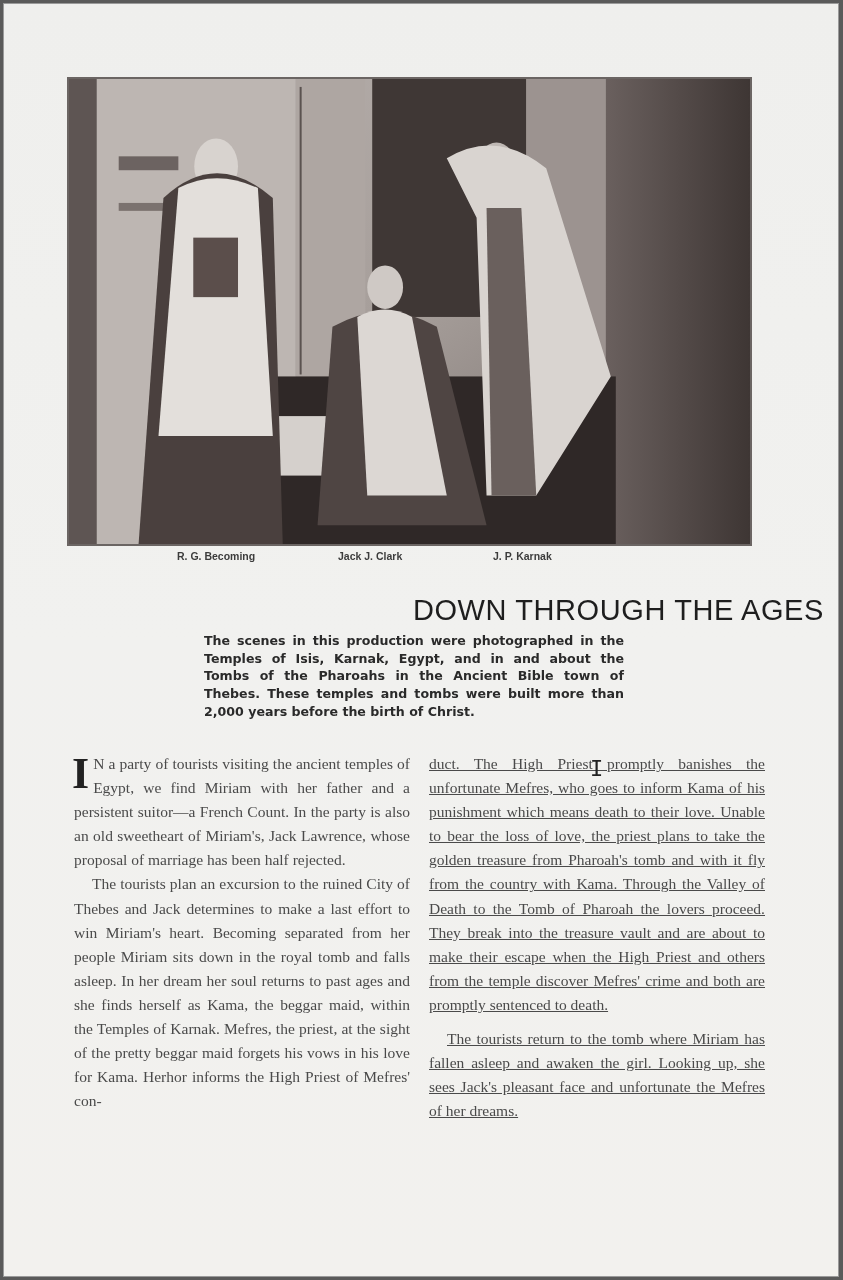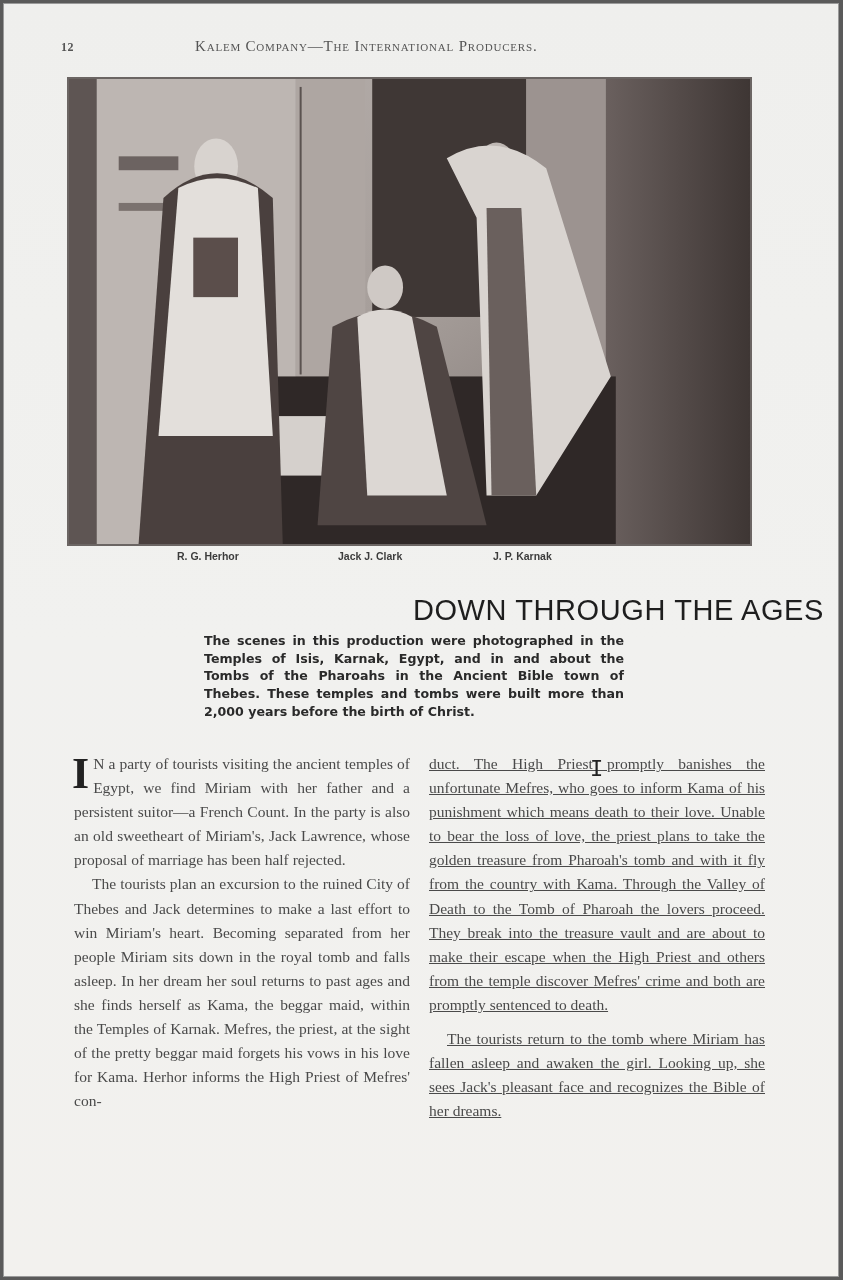--- a/index.html
+++ b/index.html
@@ -54,24 +54,20 @@
   .dropcap {
     float:left; font-size:44px; line-height:38px; margin:3px 4px 0 -2px; color:#222; font-weight:bold;
   }
   .cursor { position:absolute; left:586px; top:752px; font-size:22px; color:#222; font-family:"DejaVu Sans Mono", monospace; }
 </style>
 </head>
 <body>
 
 <div class="page">
 
-  <div class="running-head">
-    <span class="page-num">12</span>
-    <span class="head-title">Kalem Company—The International Producers.</span>
-  </div>
 
   <div class="photo">
     <svg viewBox="0 0 685 469" preserveAspectRatio="none">
       <defs>
         <linearGradient id="stone" x1="0" y1="0" x2="1" y2="1">
           <stop offset="0" stop-color="#b7b0ad"></stop>
           <stop offset="0.5" stop-color="#a69e9a"></stop>
           <stop offset="1" stop-color="#6d6461"></stop>
         </linearGradient>
         <linearGradient id="shadowR" x1="0" y1="0" x2="1" y2="0">
@@ -105,33 +101,33 @@
       <path d="M265 250 Q318 220 370 250 L420 450 L250 450 Z" fill="#4f4543"></path>
       <path d="M290 240 Q318 225 345 240 L380 420 L300 420 Z" fill="#dcd7d3"></path>
 
       <ellipse cx="430" cy="90" rx="20" ry="26" fill="#bfb8b4"></ellipse>
       <path d="M380 80 Q430 50 480 90 L545 300 L470 420 L420 420 L410 140 Z" fill="#d9d4d0"></path>
       <path d="M420 130 L455 130 L470 420 L425 420 Z" fill="#6a605d"></path>
     </svg>
   </div>
 
   <div class="captions">
-    <span class="cap" style="left:173px">R. G. Herhor</span>
+    <span class="cap" style="left:173px">R. G. Becoming</span>
     <span class="cap" style="left:334px">Jack J. Clark</span>
     <span class="cap" style="left:489px">J. P. Karnak</span>
   </div>
 
   <h1 class="headline">DOWN THROUGH THE AGES</h1>
 
   <div class="intro">The scenes in this production were photographed in the Temples of Isis, Karnak, Egypt, and in and about the Tombs of the Pharoahs in the Ancient Bible town of Thebes.  These temples and tombs were built more than 2,000 years before the birth of Christ.</div>
 
   <div class="col col-left">
     <p><span class="dropcap">I</span><span>N a party of tourists visiting the ancient temples of Egypt, we find Miriam with her father and a persistent suitor—a French Count.  In the party is also an old sweetheart of Miriam's, Jack Lawrence, whose proposal of marriage has been half rejected.</span></p>
     <p class="indent second">The tourists plan an excursion to the ruined City of Thebes and Jack determines to make a last effort to win Miriam's heart.  Becoming separated from her people Miriam sits down in the royal tomb and falls asleep.  In her dream her soul returns to past ages and she finds herself as Kama, the beggar maid, within the Temples of Karnak.  Mefres, the priest, at the sight of the pretty beggar maid forgets his vows in his love for Kama.  Herhor informs the High Priest of Mefres' con-</p>
   </div>
 
   <div class="col col-right">
     <p>duct.  The High Priest promptly banishes the unfortunate Mefres, who goes to inform Kama of his punishment which means death to their love. Unable to bear the loss of love, the priest plans to take the golden treasure from Pharoah's tomb and with it fly from the country with Kama.  Through the Valley of Death to the Tomb of Pharoah the lovers proceed.  They break into the treasure vault and are about to make their escape when the High Priest and others from the temple discover Mefres' crime and both are promptly sentenced to death.</p>
-    <p class="indent second">The tourists return to the tomb where Miriam has fallen asleep and awaken the girl.  Looking up, she sees Jack's pleasant face and recognizes the Bible of her dreams.</p>
+    <p class="indent second">The tourists return to the tomb where Miriam has fallen asleep and awaken the girl.  Looking up, she sees Jack's pleasant face and unfortunate the Mefres of her dreams.</p>
   </div>
 
   <span class="cursor">I</span>
 </div>
 
 </body></html>

